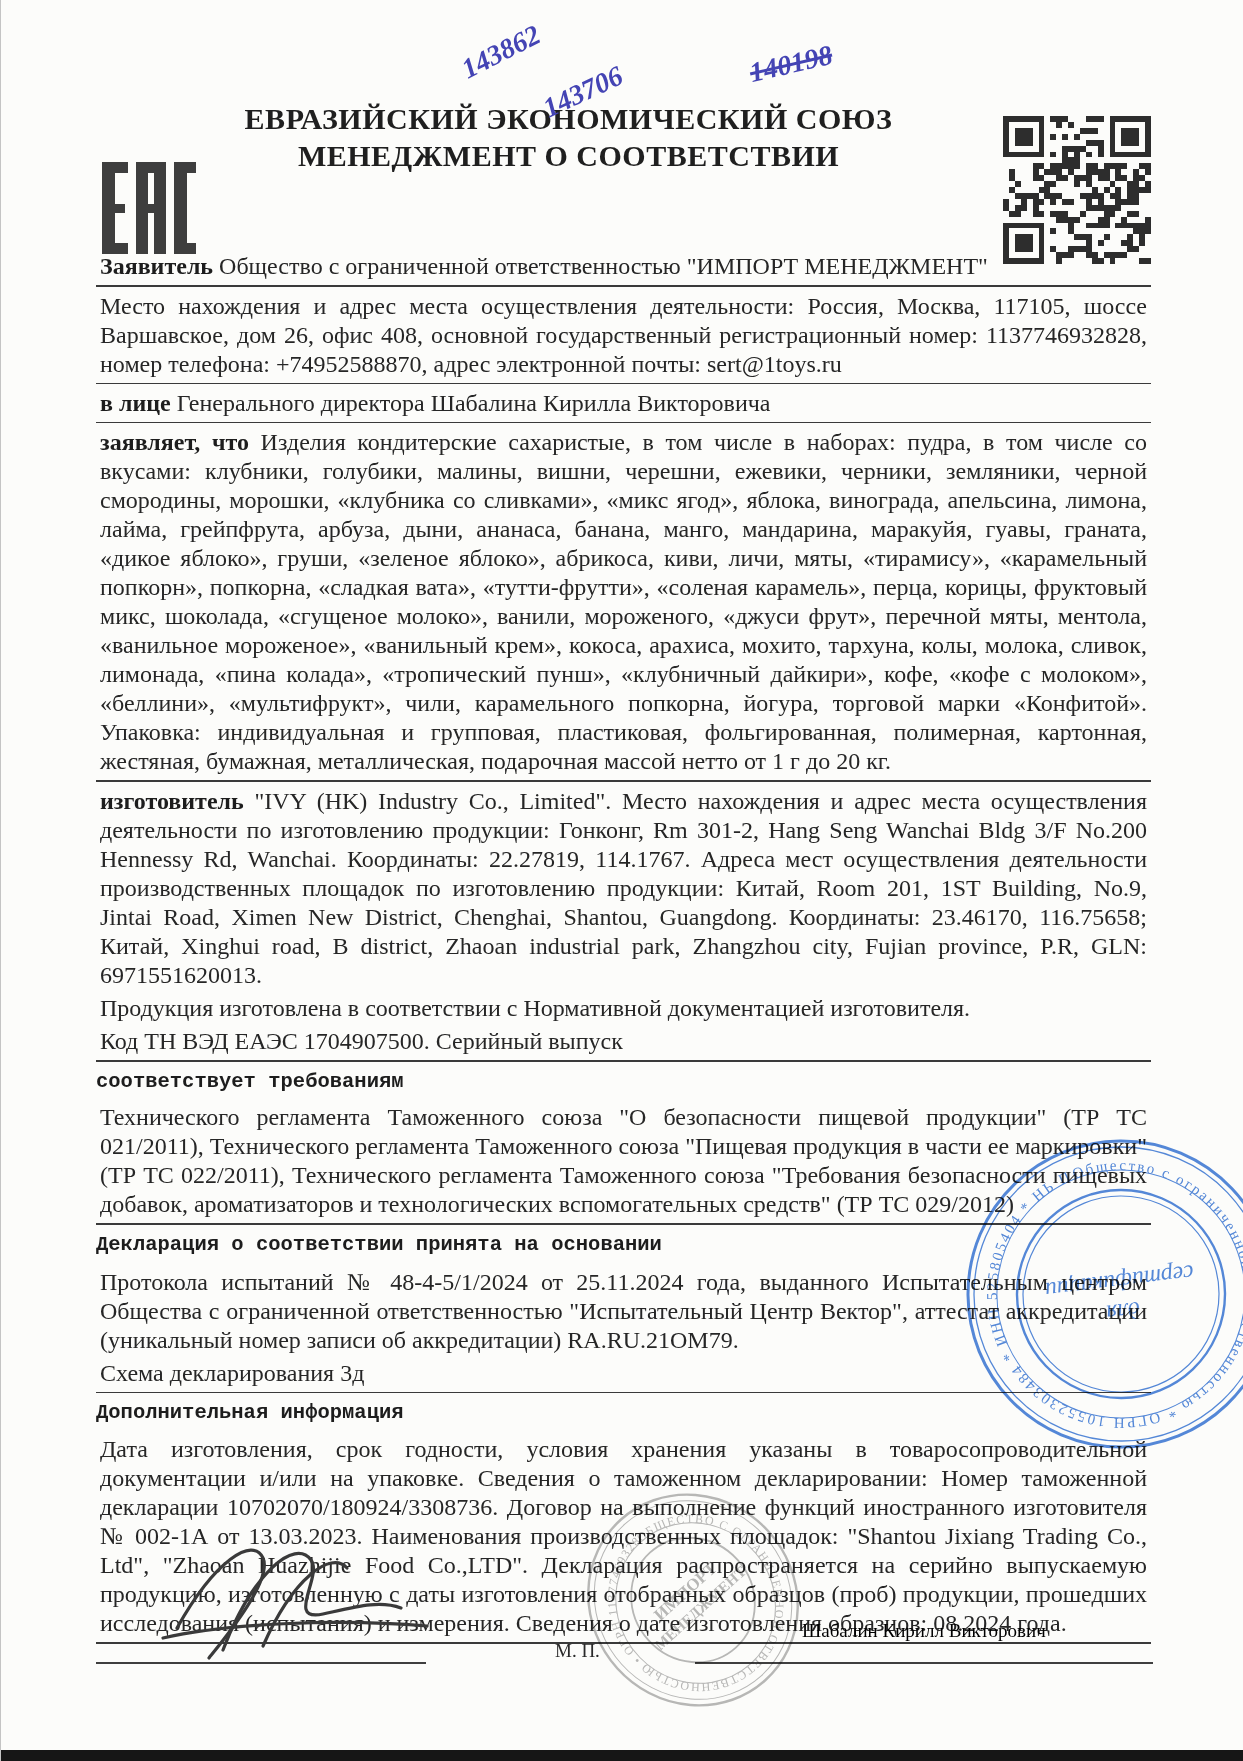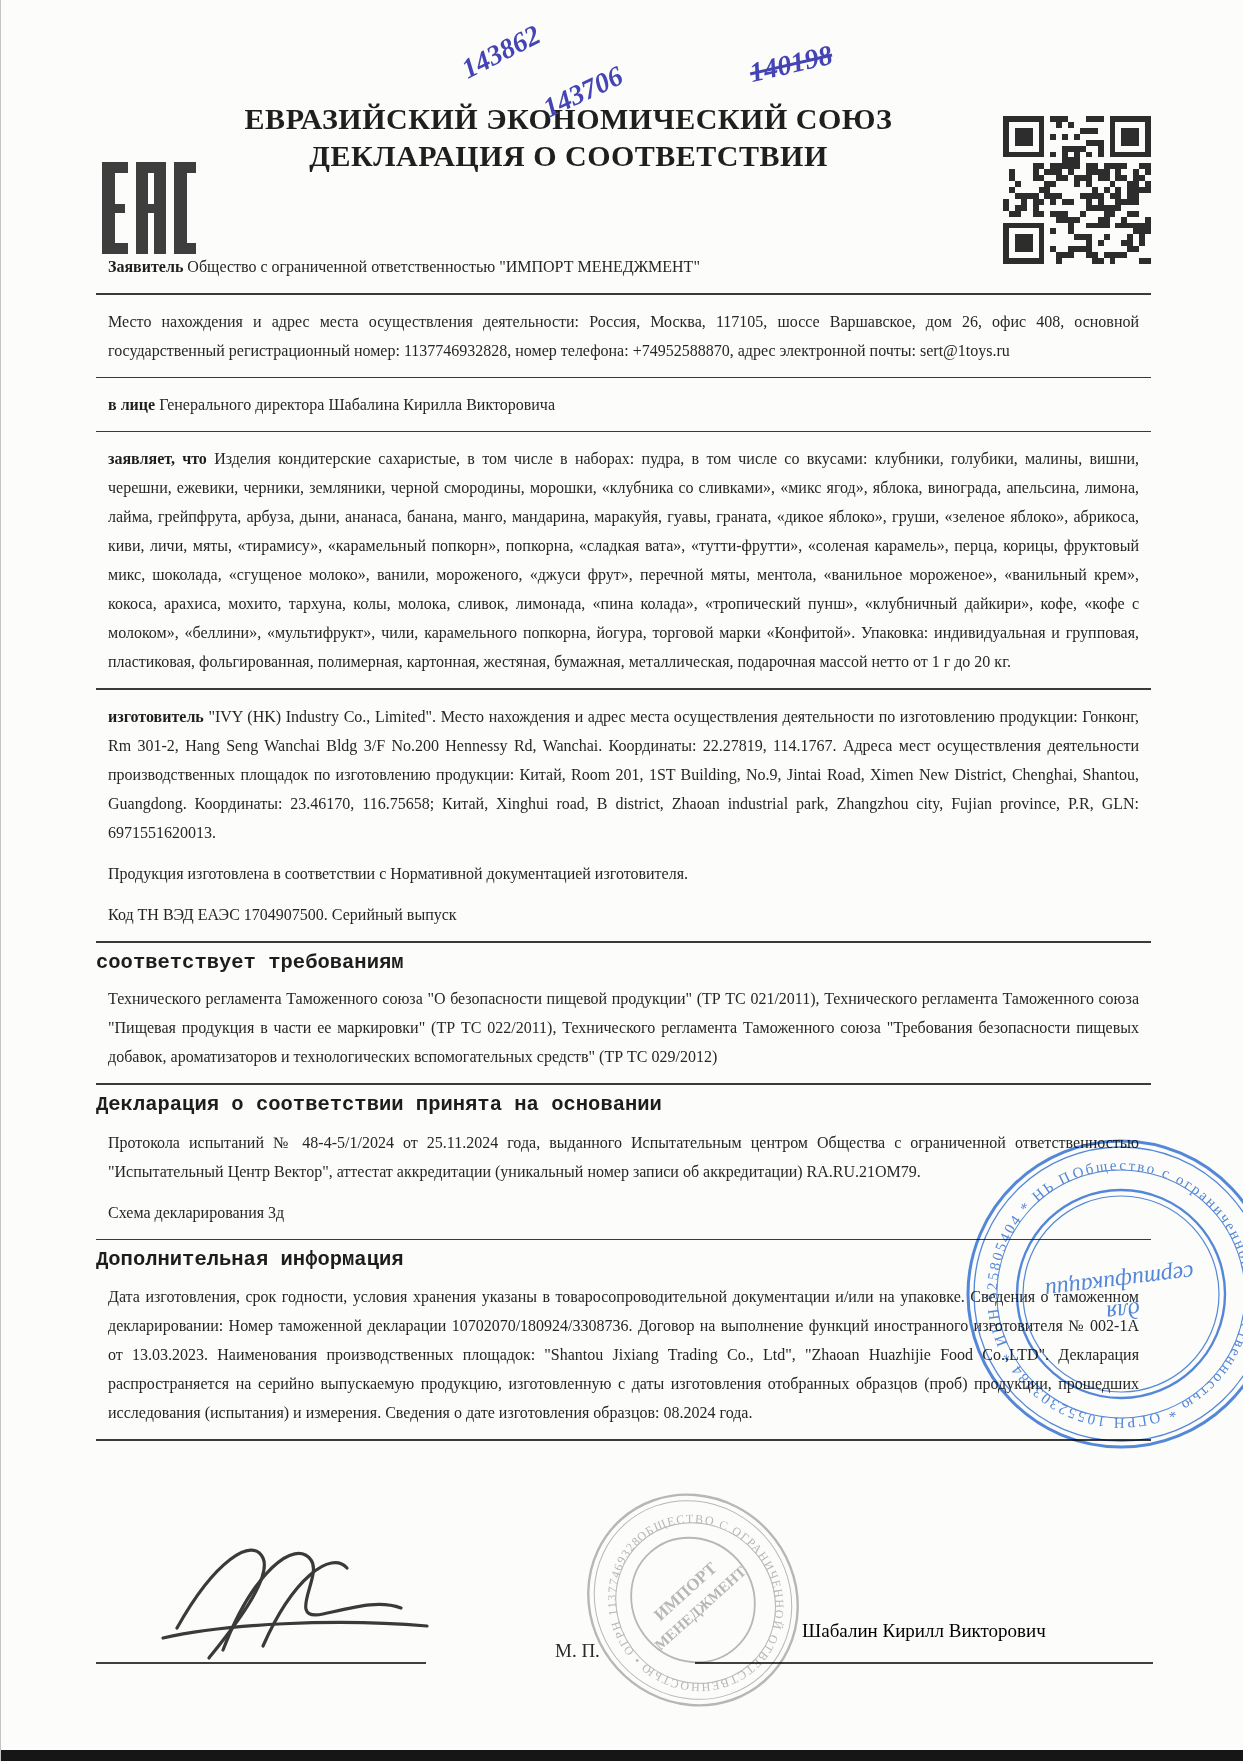--- a/index.html
+++ b/index.html
@@ -19,22 +19,22 @@
     text-align:center;
     font-weight:bold;
     font-size:30px;
     line-height:37px;
     letter-spacing:.5px;
     margin:0 150px 78px 40px;
     color:#1f1f1f;
     font-family:Liberation Serif, serif;
   }
   p.line, p.para{
-    margin:12px;
-    font-size:16px;
+    margin:4px;
+    font-size:24px;
     line-height:29px;
   }
   p.para{text-align:justify;}
   b.lbl{font-weight:bold;color:#1d1d1d;}
   .hdr{font-weight:bold;font-size:20.5px;line-height:30px;margin:0;color:#1d1d1d;font-family:Liberation Mono, monospace;}
   .rule{border:none;border-top:2px solid #3a3a3a;margin:4px 0 5px 0;height:0;}
   .rule.thin{border-top-width:1.5px;}
   .hand{
     position:absolute;
     font-family:"Liberation Serif",serif;
@@ -63,21 +63,21 @@
 <body>
 
 <div class="page">
 
   <span class="hand" style="left:458px;top:36px;transform:rotate(-27deg);">143862</span>
   <span class="hand" style="left:540px;top:76px;transform:rotate(-25deg);">143706</span>
   <span class="hand struck" style="left:748px;top:48px;transform:rotate(-13deg);">140198</span>
 
   <div class="title">
     <div>ЕВРАЗИЙСКИЙ ЭКОНОМИЧЕСКИЙ СОЮЗ</div>
-    <div>ДЕКЛАРАЦИЯ О СООТВЕТСТВИИ</div>
+    <div>МЕНЕДЖМЕНТ О СООТВЕТСТВИИ</div>
   </div>
 
   <svg class="eac-logo" width="96" height="96" viewBox="0 0 96 96">
     <g fill="#3e3e3e">
       <rect x="2" y="2" width="13" height="92"></rect>
       <rect x="2" y="2" width="26" height="11"></rect>
       <rect x="2" y="44" width="23" height="9"></rect>
       <rect x="2" y="83" width="26" height="11"></rect>
       <rect x="36" y="2" width="12" height="92"></rect>
       <rect x="54" y="2" width="12" height="92"></rect>

